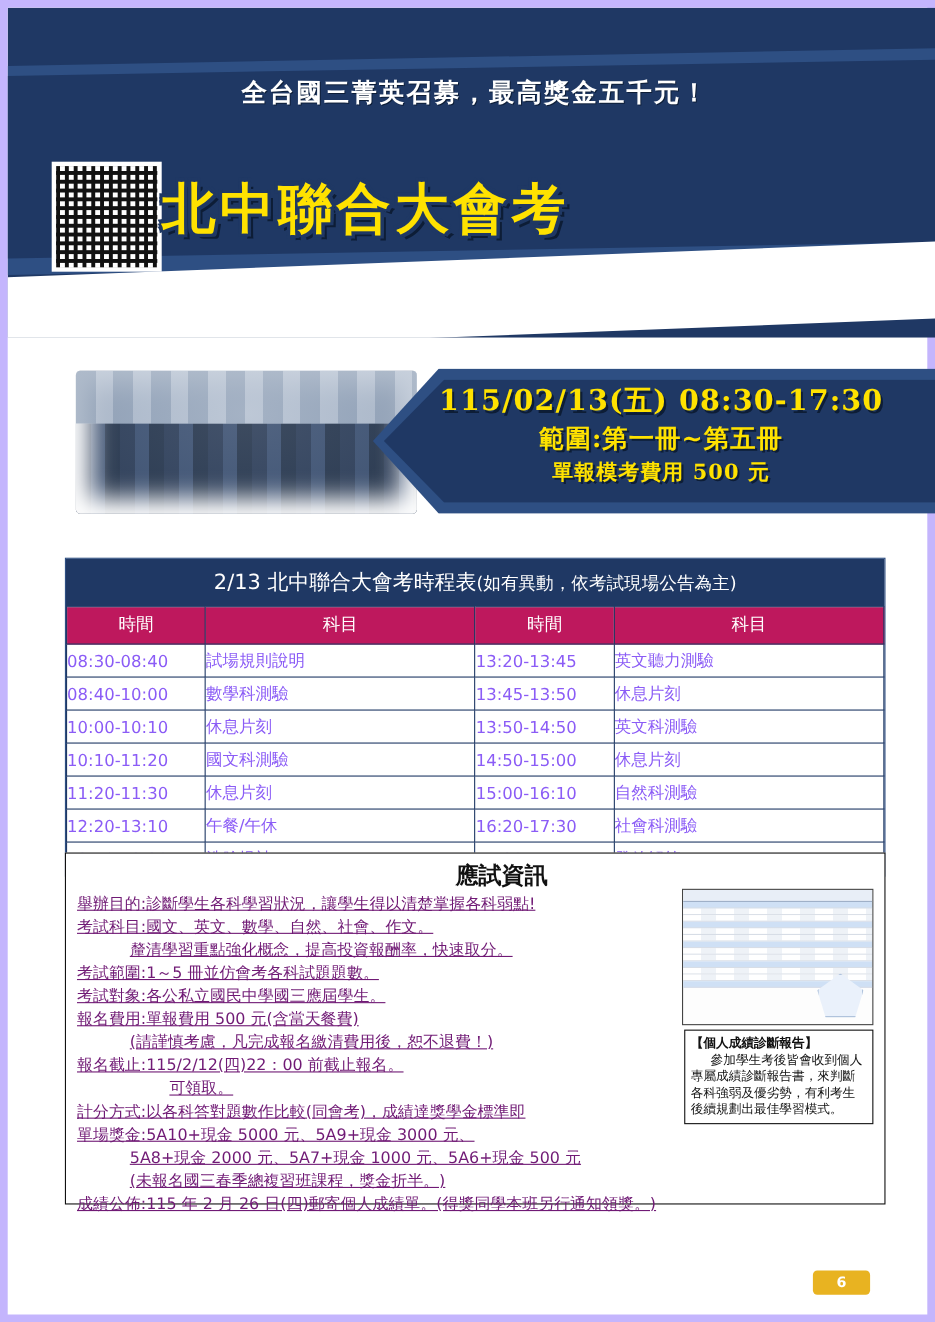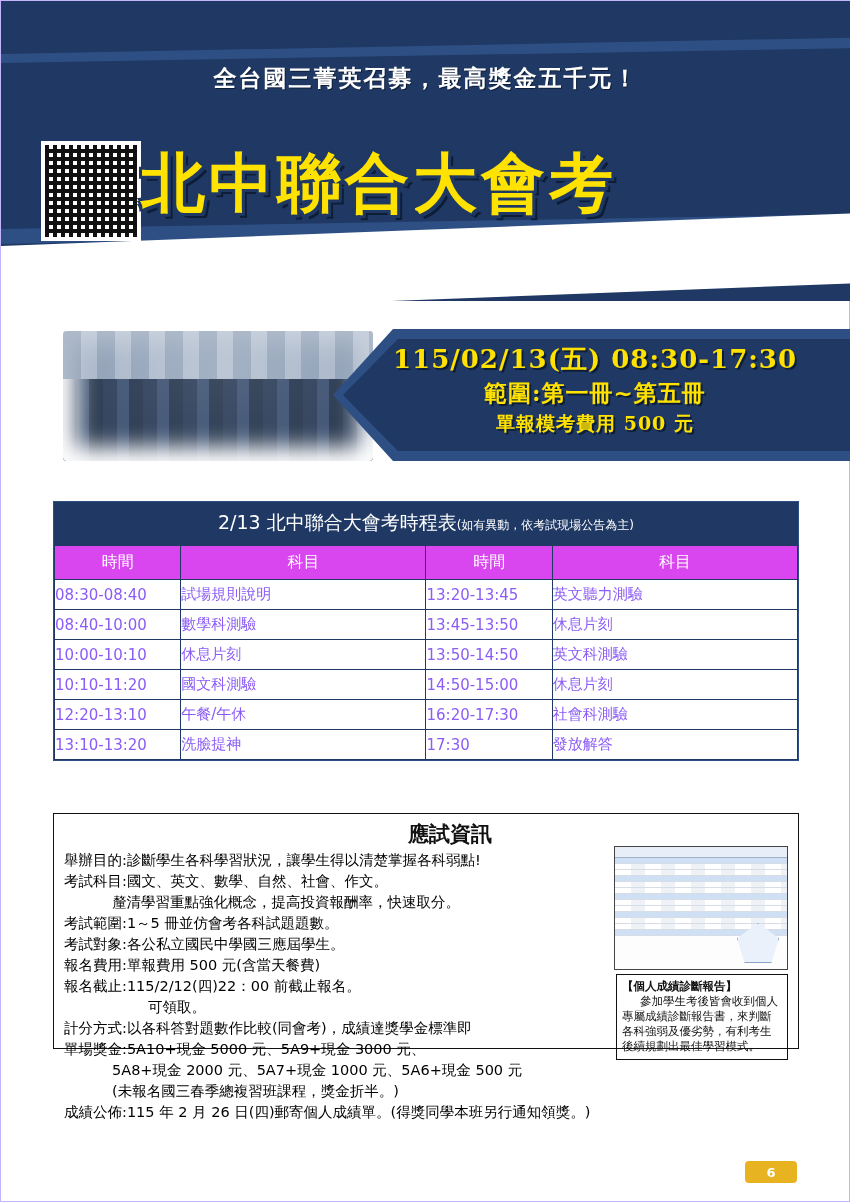--- a/index.html
+++ b/index.html
@@ -6,21 +6,21 @@
   body{
     width:850px;height:1202px;
     background:#ffffff;
     font-family:"DejaVu Sans","Liberation Sans",sans-serif;
     position:relative;
     overflow:hidden;
   }
   .page{
     position:absolute;inset:0;
     background:#fff;
-    border:1px solid #c4b5fd;
+    border:7px solid #c4b5fd;
     box-sizing:border-box;
   }
 
   
   .header{
     position:absolute;left:0;top:0;width:850px;height:300px;
     overflow:hidden;
   }
   .hdr-navy{
     position:absolute;left:0;top:0;width:850px;height:300px;
@@ -62,21 +62,21 @@
     background-size:8px 8px, 8px 8px;
     background-color:#fff;
     opacity:0.93;
   }
   .qr-caption{
     position:absolute;left:36px;top:243px;width:110px;text-align:center;
     color:#ffffff;font-size:12px;
   }
   .main-title{
     position:absolute;left:140px;top:138px;width:700px;
-    font-size:64px;line-height:88px;font-weight:bold;
+    font-size:49px;line-height:88px;font-weight:bold;
     font-family:"DejaVu Serif","Liberation Serif",serif;
     color:#ffe200;
     letter-spacing:4px;
     text-shadow:
       3px 0 0 #1f3864,-3px 0 0 #1f3864,0 3px 0 #1f3864,0 -3px 0 #1f3864,
       3px 3px 0 #1f3864,-3px -3px 0 #1f3864,3px -3px 0 #1f3864,-3px 3px 0 #1f3864,
       5px 5px 0 #0d1d36;
   }
 
   
@@ -129,50 +129,50 @@
   .schedule-wrap{
     position:absolute;left:52px;top:500px;width:746px;
     border:1px solid #2e4f83;
     box-sizing:border-box;
     background:#fff;
   }
   .sched-title{
     background:#1f3864;color:#ffffff;text-align:center;
     font-size:19px;padding:8px 0 9px 0;
   }
-  .sched-title .small{font-size:12px;}
+  .sched-title .small{font-size:16px;}
   table.sched{
     width:100%;border-collapse:collapse;table-layout:fixed;
   }
   table.sched th{
-    background:#d946ef;color:#ffffff;font-weight:normal;
+    background:#be185d;color:#ffffff;font-weight:normal;
     font-size:16px;padding:6px 0;border:1px solid #1f3864;
   }
   table.sched td{
     font-size:15px;text-align:left;padding:5px 0;
     border:1px solid #1f3864;color:#8b5cf6;
   }
   table.sched col.c1{width:17%;}
   table.sched col.c2{width:33%;}
   table.sched col.c3{width:17%;}
   table.sched col.c4{width:33%;}
 
   
   .info-wrap{
-    position:absolute;left:52px;top:812px;width:746px;height:236px;
+    position:absolute;left:52px;top:768px;width:746px;height:320px;
     border:1px solid #111;box-sizing:border-box;background:#fff;padding-left:48px;
   }
   .info-title{
     text-align:center;font-size:21px;font-weight:bold;margin-top:6px;
     font-family:"DejaVu Serif","Liberation Serif",serif;
     color:#111;
   }
   .info-body{
     position:absolute;left:10px;top:36px;width:540px;
-    font-size:14.5px;line-height:21px;color:#000000;
+    font-size:14.5px;line-height:21px;color:#701a75;text-decoration:underline;
   }
   .info-body .ln{white-space:pre;}
   .indent1{padding-left:48px;}
   .indent2{padding-left:84px;}
 
   
   .report-img{
     position:absolute;right:10px;top:32px;width:172px;height:122px;
     border:1px solid #444;background:#fdfdfd;overflow:hidden;
   }
@@ -279,20 +279,26 @@
             <td>13:50-14:50</td>
             <td>英文科測驗</td>
           </tr>
           <tr>
             <td>10:10-11:20</td>
             <td>國文科測驗</td>
             <td>14:50-15:00</td>
             <td>休息片刻</td>
           </tr>
           <tr>
+            <td>11:20-11:30</td>
+            <td>休息片刻</td>
+            <td>15:00-16:10</td>
+            <td>自然科測驗</td>
+          </tr>
+          <tr>
             <td>12:20-13:10</td>
             <td>午餐/午休</td>
             <td>16:20-17:30</td>
             <td>社會科測驗</td>
           </tr>
           <tr>
             <td>13:10-13:20</td>
             <td>洗臉提神</td>
             <td>17:30</td>
             <td>發放解答</td>
@@ -303,20 +309,21 @@
 
   <div class="info-wrap">
     <div class="info-title">應試資訊</div>
     <div class="info-body" id="info-body">
         <div class="ln">舉辦目的:診斷學生各科學習狀況，讓學生得以清楚掌握各科弱點!</div>
         <div class="ln">考試科目:國文、英文、數學、自然、社會、作文。</div>
         <div class="ln indent1">釐清學習重點強化概念，提高投資報酬率，快速取分。</div>
         <div class="ln">考試範圍:1～5 冊並仿會考各科試題題數。</div>
         <div class="ln">考試對象:各公私立國民中學國三應屆學生。</div>
         <div class="ln">報名費用:單報費用 500 元(含當天餐費)</div>
+        <div class="ln indent1">(請謹慎考慮，凡完成報名繳清費用後，恕不退費！)</div>
         <div class="ln">報名截止:115/2/12(四)22：00 前截止報名。</div>
         <div class="ln indent2">可領取。</div>
         <div class="ln">計分方式:以各科答對題數作比較(同會考)，成績達獎學金標準即</div>
         <div class="ln">單場獎金:5A10+現金 5000 元、5A9+現金 3000 元、</div>
         <div class="ln indent1">5A8+現金 2000 元、5A7+現金 1000 元、5A6+現金 500 元</div>
         <div class="ln indent1">(未報名國三春季總複習班課程，獎金折半。)</div>
         <div class="ln">成績公佈:115 年 2 月 26 日(四)郵寄個人成績單。(得獎同學本班另行通知領獎。)</div>
       </div>
 
     <div class="report-img">

